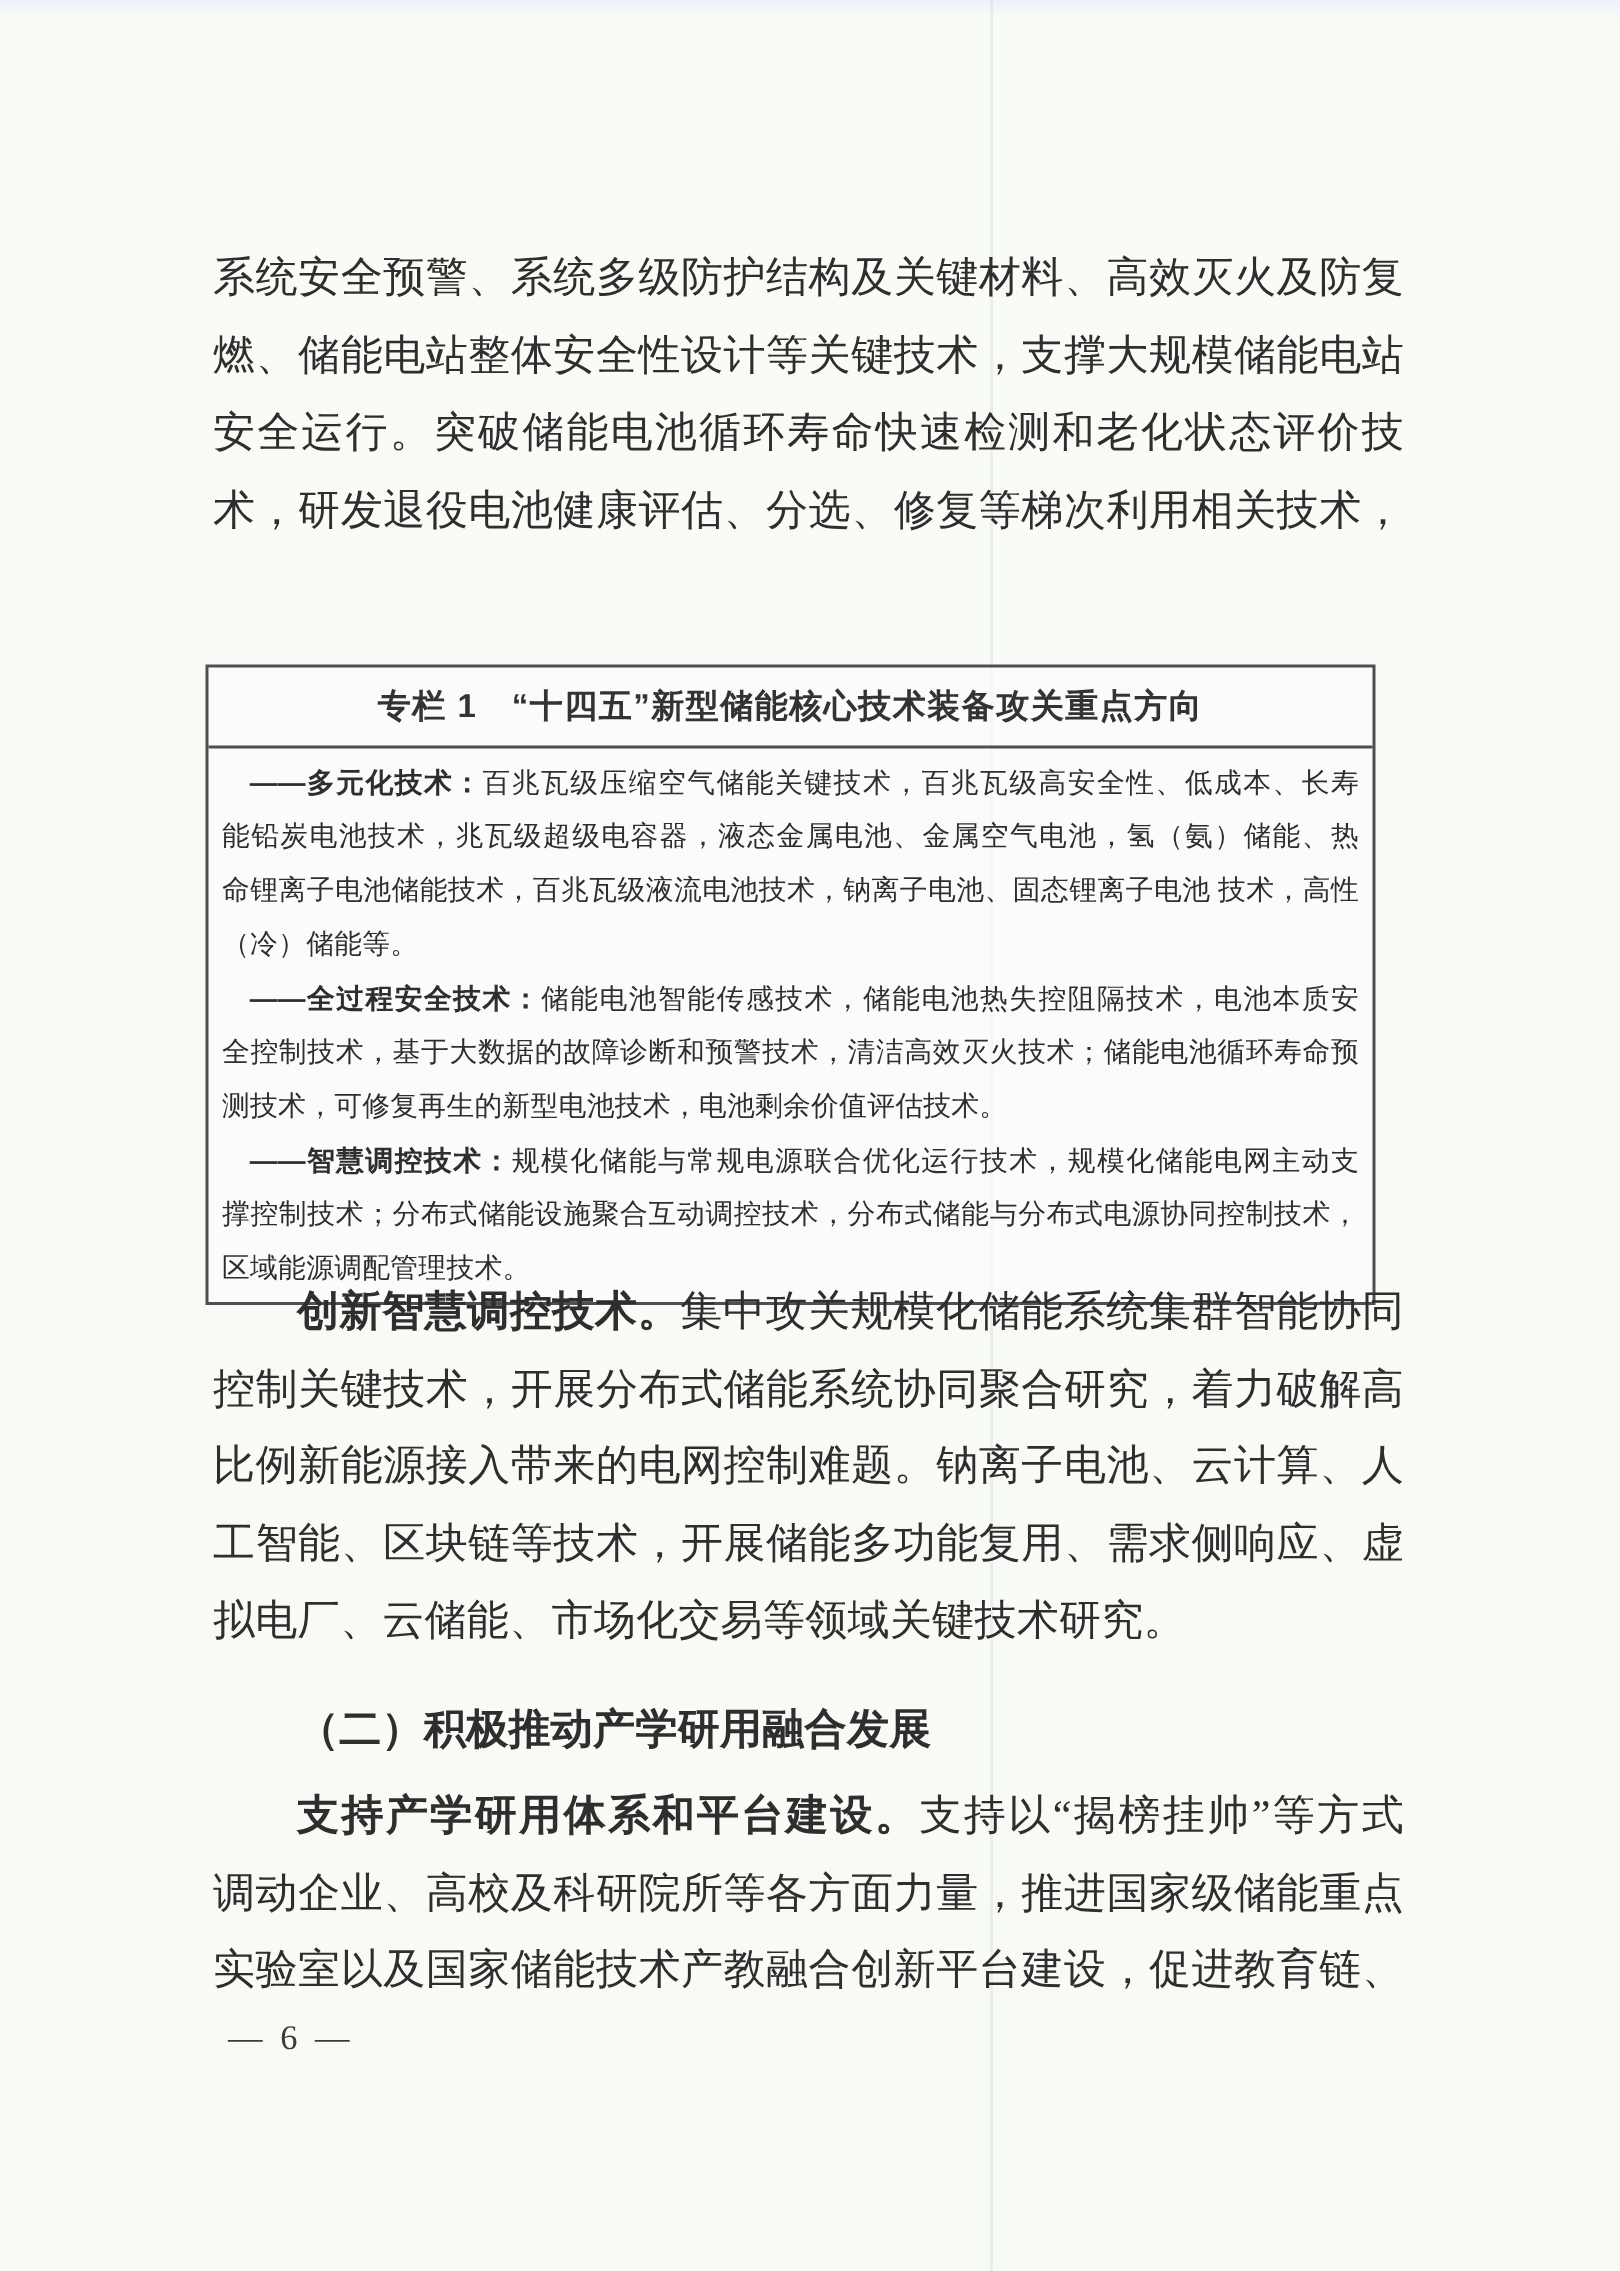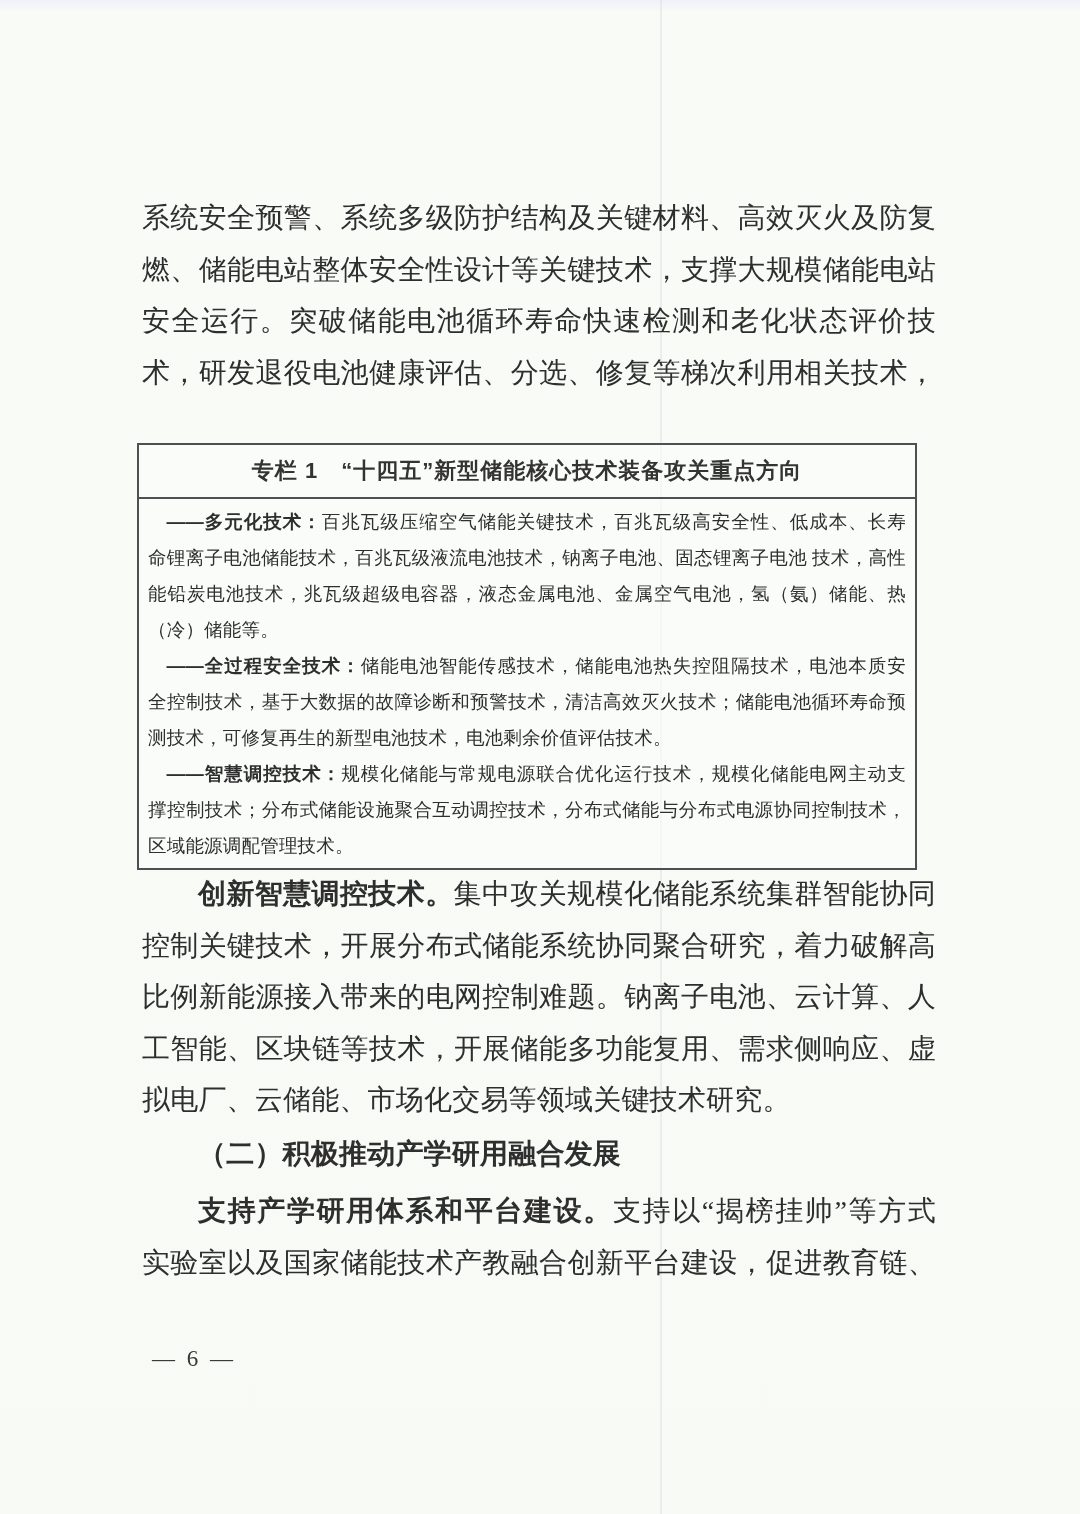--- a/index.html
+++ b/index.html
@@ -80,57 +80,58 @@
     letter-spacing: 3px;
     color: #3a3a3a;
   }
 </style>
 </head>
 <body>
 
 <div class="page">
   <div class="scan-seam"></div>
 
-  <div class="textblock" style="top:192px;">
+  <div class="textblock" style="top:160px;">
     <div class="bline fill">系统安全预警、系统多级防护结构及关键材料、高效灭火及防复</div>
     <div class="bline fill">燃、储能电站整体安全性设计等关键技术，支撑大规模储能电站</div>
     <div class="bline fill">安全运行。突破储能电池循环寿命快速检测和老化状态评价技</div>
     <div class="bline fill">术，研发退役电池健康评估、分选、修复等梯次利用相关技术，</div>
   </div>
 
   <div class="callout">
     <div class="callout-title">专栏 1　“十四五”新型储能核心技术装备攻关重点方向</div>
     <div class="callout-body">
 
       <div class="cline fill cind"><span class="clead">——多元化技术：</span><span>百兆瓦级压缩空气储能关键技术，百兆瓦级高安全性、低成本、长寿</span></div>
+      <div class="cline fill">能铅炭电池技术，兆瓦级超级电容器，液态金属电池、金属空气电池，氢（氨）储能、热</div>
       <div class="cline fill">命锂离子电池储能技术，百兆瓦级液流电池技术，钠离子电池、固态锂离子电池 技术，高性</div>
-      <div class="cline fill">能铅炭电池技术，兆瓦级超级电容器，液态金属电池、金属空气电池，氢（氨）储能、热</div>
       <div class="cline">（冷）储能等。</div>
 
       <div class="cline fill cind"><span class="clead">——全过程安全技术：</span><span>储能电池智能传感技术，储能电池热失控阻隔技术，电池本质安</span></div>
       <div class="cline fill">全控制技术，基于大数据的故障诊断和预警技术，清洁高效灭火技术；储能电池循环寿命预</div>
       <div class="cline">测技术，可修复再生的新型电池技术，电池剩余价值评估技术。</div>
 
       <div class="cline fill cind"><span class="clead">——智慧调控技术：</span><span>规模化储能与常规电源联合优化运行技术，规模化储能电网主动支</span></div>
       <div class="cline fill">撑控制技术；分布式储能设施聚合互动调控技术，分布式储能与分布式电源协同控制技术，</div>
       <div class="cline">区域能源调配管理技术。</div>
     </div>
   </div>
 
-  <div class="textblock" style="top:868px;">
+  <div class="textblock" style="top:849px;">
     <div class="bline fill ind2"><b class="lead">创新智慧调控技术。</b><span>集中攻关规模化储能系统集群智能协同</span></div>
     <div class="bline fill">控制关键技术，开展分布式储能系统协同聚合研究，着力破解高</div>
     <div class="bline fill">比例新能源接入带来的电网控制难题。钠离子电池、云计算、人</div>
     <div class="bline fill">工智能、区块链等技术，开展储能多功能复用、需求侧响应、虚</div>
     <div class="bline">拟电厂、云储能、市场化交易等领域关键技术研究。</div>
   </div>
 
   <div class="textblock" style="top:1128px;">
     <div class="bline ind2 heading">（二）积极推动产学研用融合发展</div>
   </div>
 
   <div class="textblock" style="top:1185px;">
     <div class="bline fill ind2"><b class="lead">支持产学研用体系和平台建设。</b><span>支持以“揭榜挂帅”等方式</span></div>
+    <div class="bline fill">调动企业、高校及科研院所等各方面力量，推进国家级储能重点</div>
     <div class="bline fill">实验室以及国家储能技术产教融合创新平台建设，促进教育链、</div>
   </div>
 
   <div class="page-number">— 6 —</div>
 </div>
 
 </body></html>

